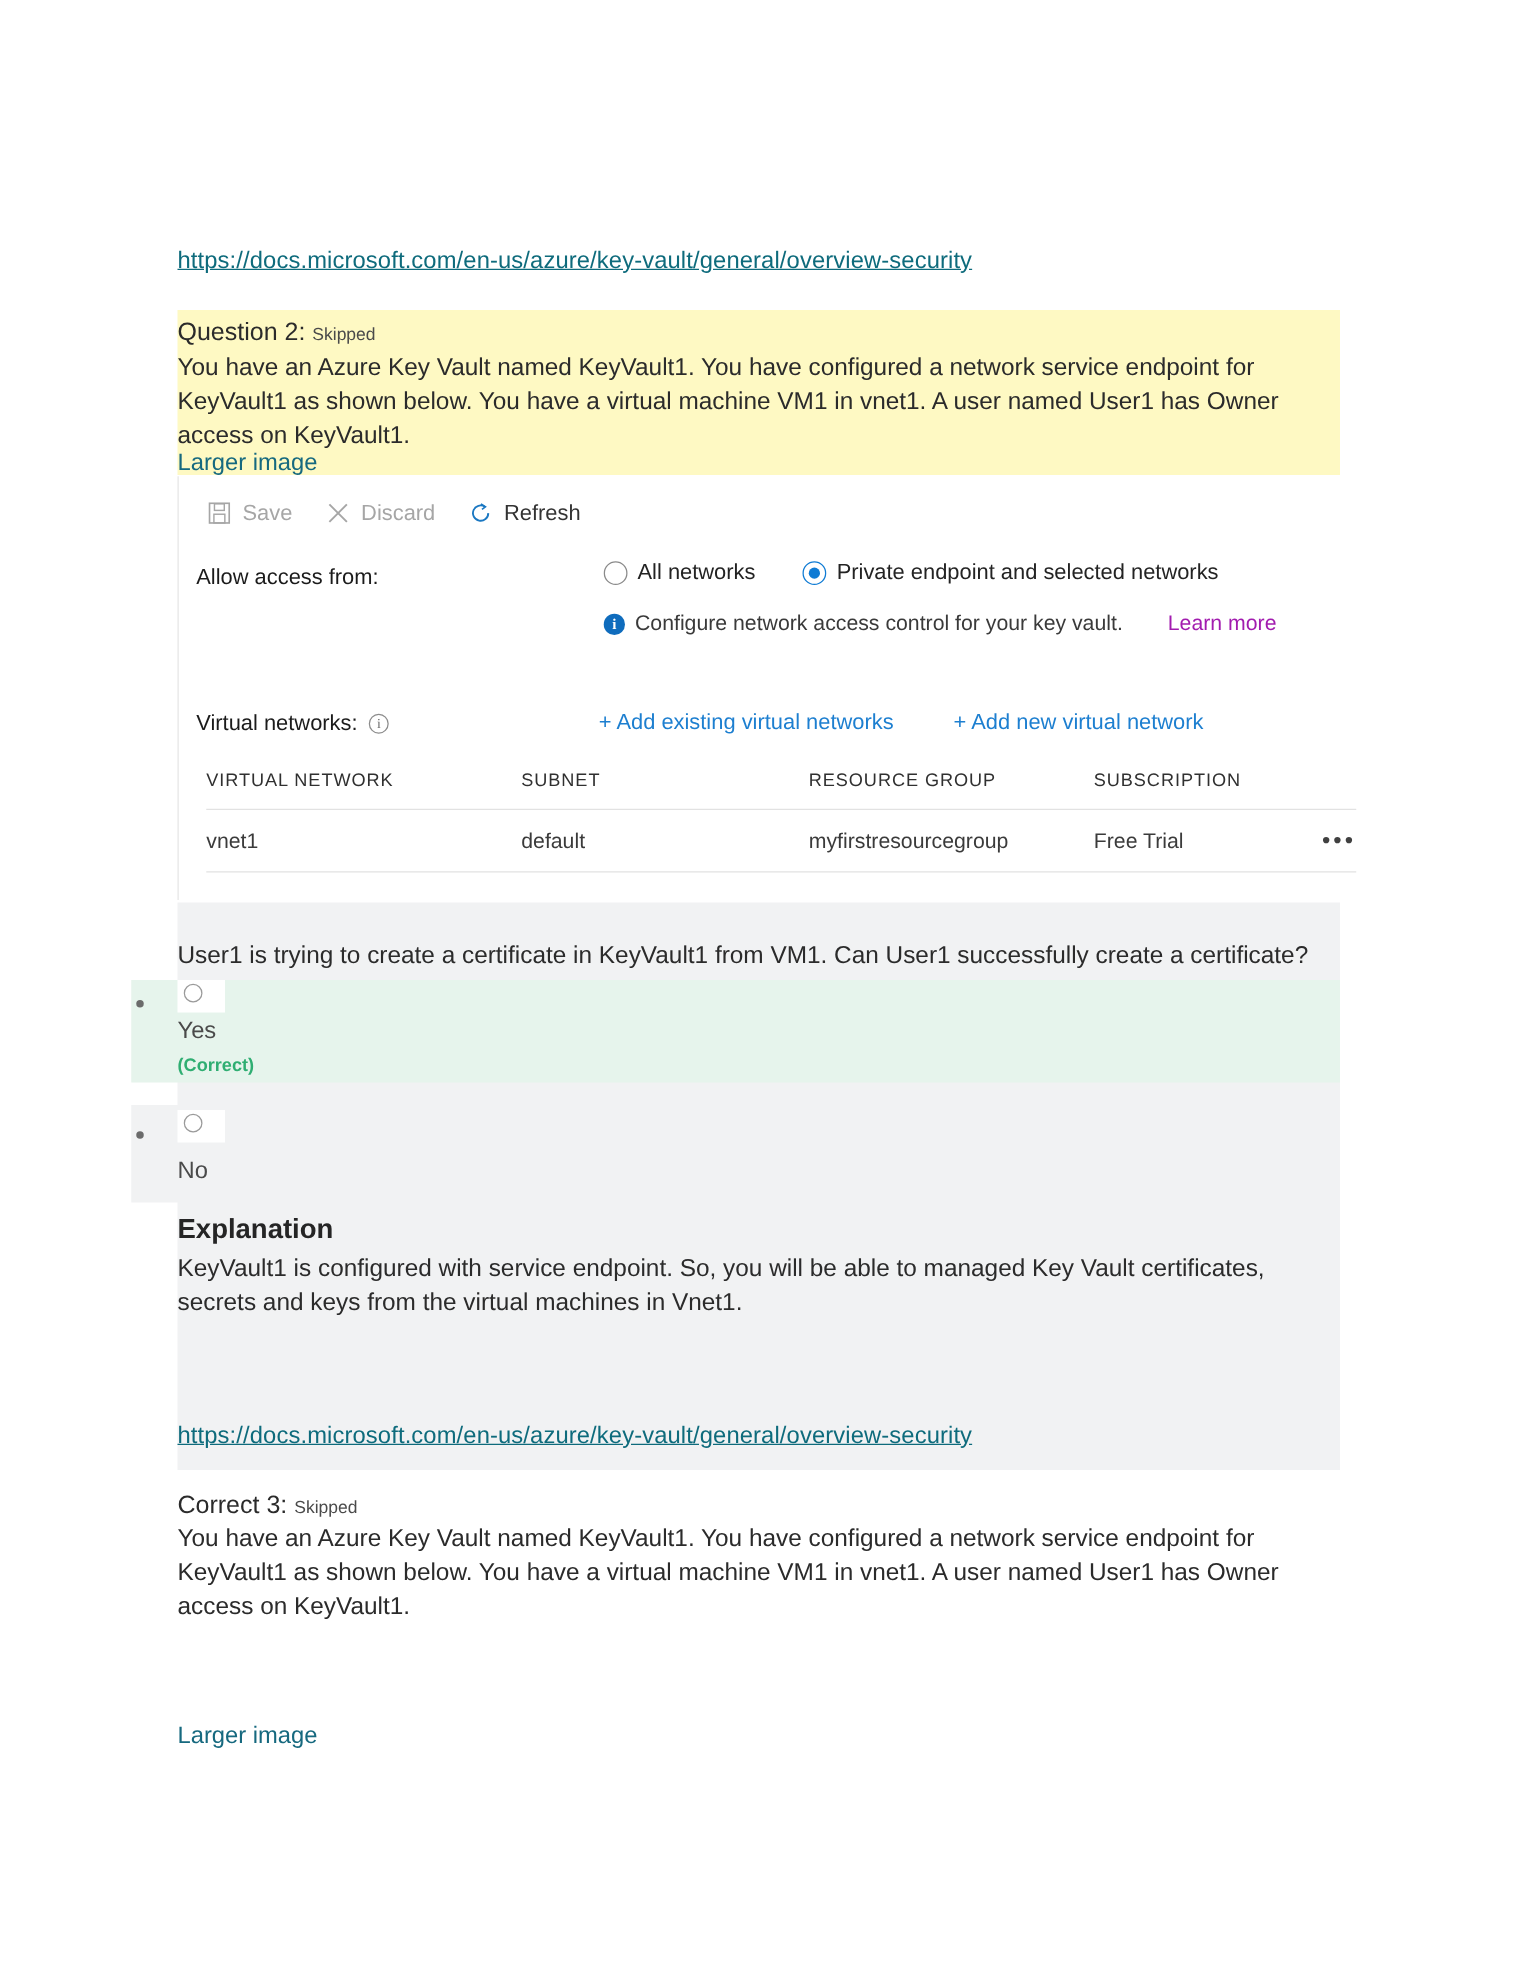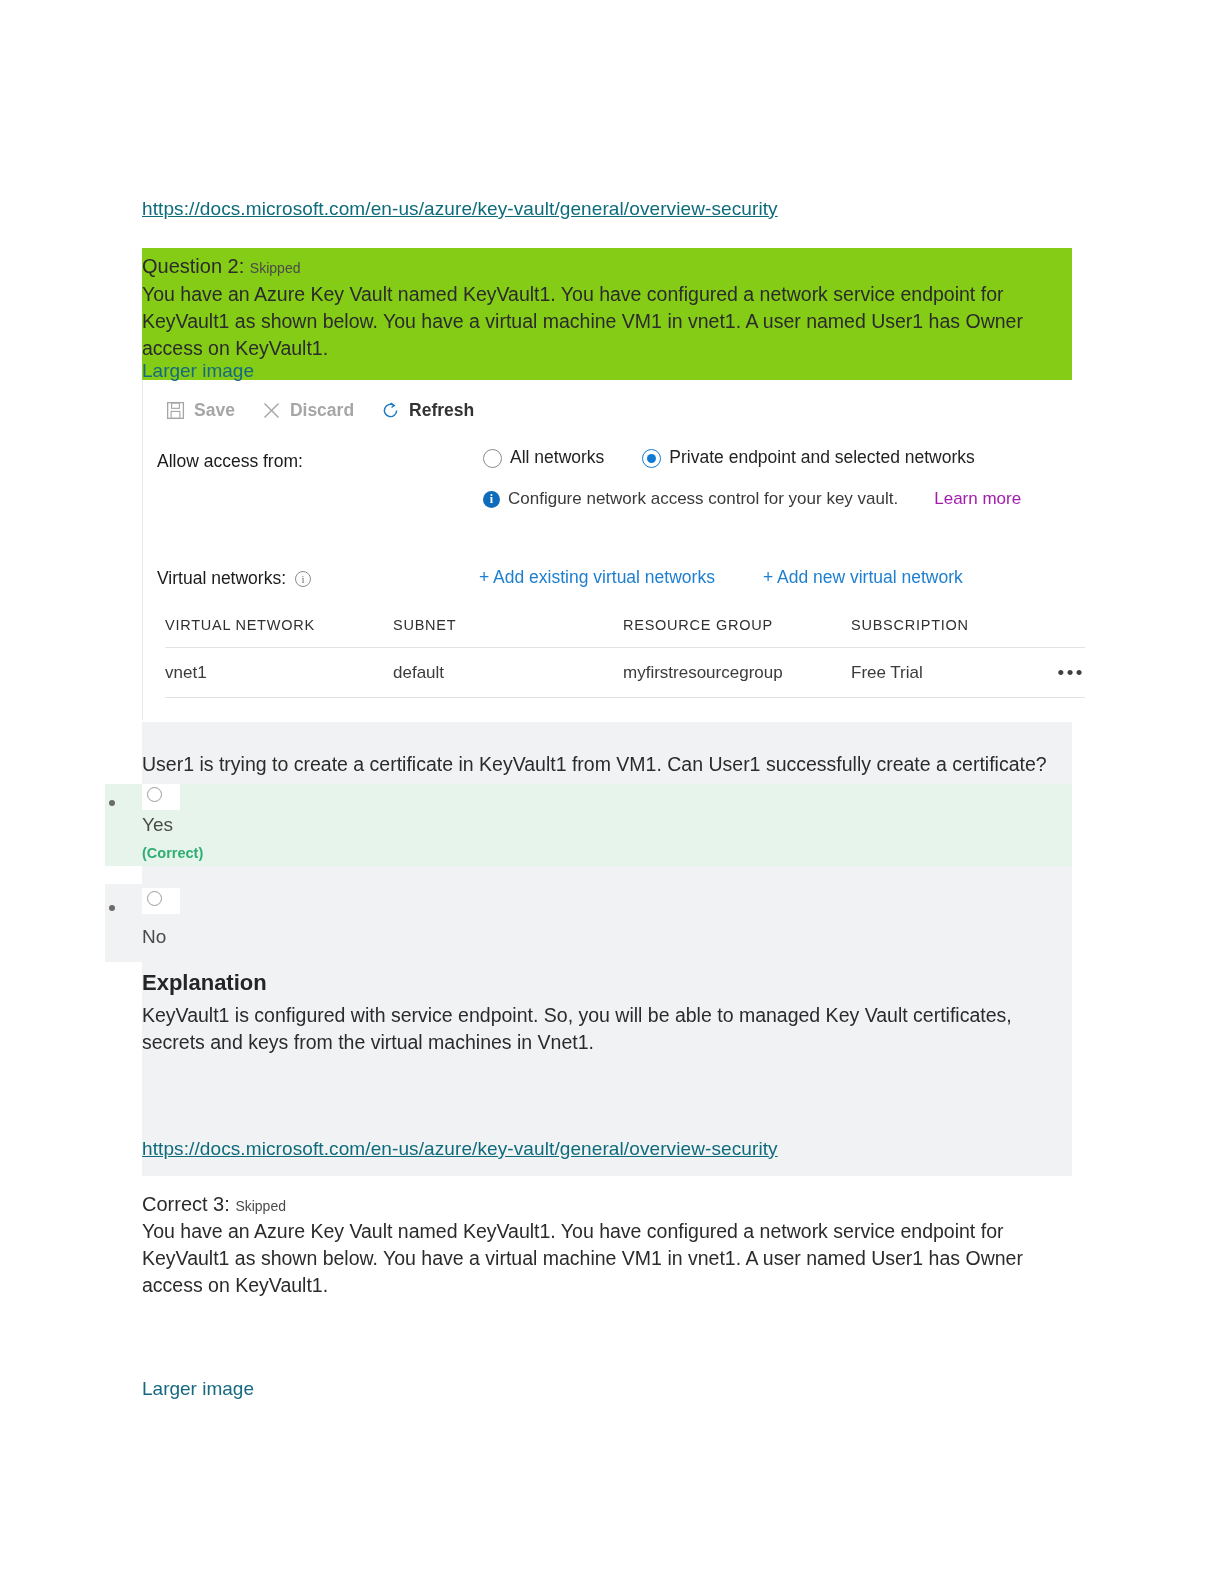--- a/index.html
+++ b/index.html
@@ -45,21 +45,21 @@
     top: 198px;
   }
 
   
   .band-q2 {
     position: absolute;
     left: 142px;
     top: 248px;
     width: 930px;
     height: 132px;
-    background: #84cc16;
+    background: #fef9c3;
   }
   .q-head {
     position: absolute;
     left: 0px;
     top: 7px;
     font-size: 20px;
     color: #2b2b2b;
     white-space: nowrap;
   }
   .q-head .qnum { font-size: 20px; }
@@ -96,21 +96,20 @@
     top: 12px;
     height: 34px;
     display: flex;
     align-items: center;
     gap: 26px;
   }
   .tb-item {
     display: flex;
     gap: 8px;
     font-size: 17.5px;
-    font-weight: bold;
   }
   .tb-item.disabled { color: #a6a6a6; }
   .tb-item.enabled { color: #333333; }
   .tb-ico { width: 21px; height: 21px; display: block; }
 
   .allow-label {
     position: absolute;
     left: 14px;
     top: 70px;
     font-size: 17.5px;
@@ -220,21 +219,21 @@
   }
   .vt-row {
     display: flex;
     align-items: center;
     font-size: 17px;
     color: #3b3b3b;
     padding: 14px 0 13px 0;
     border-bottom: 1px solid #e2e2e2;
   }
   .c1 { width: 228px; flex: none; }
-  .c2 { width: 230px; flex: none; }
+  .c2 { width: 230px; flex: none; margin-left: 24px; }
   .c3 { width: 228px; flex: none; }
   .c4 { width: 175px; flex: none; }
   .c5 { flex: 1; text-align: right; color: #404040; letter-spacing: 2.5px; font-size: 19px; }
 
   
   .band-answers {
     position: absolute;
     left: 142px;
     top: 722px;
     width: 930px;

